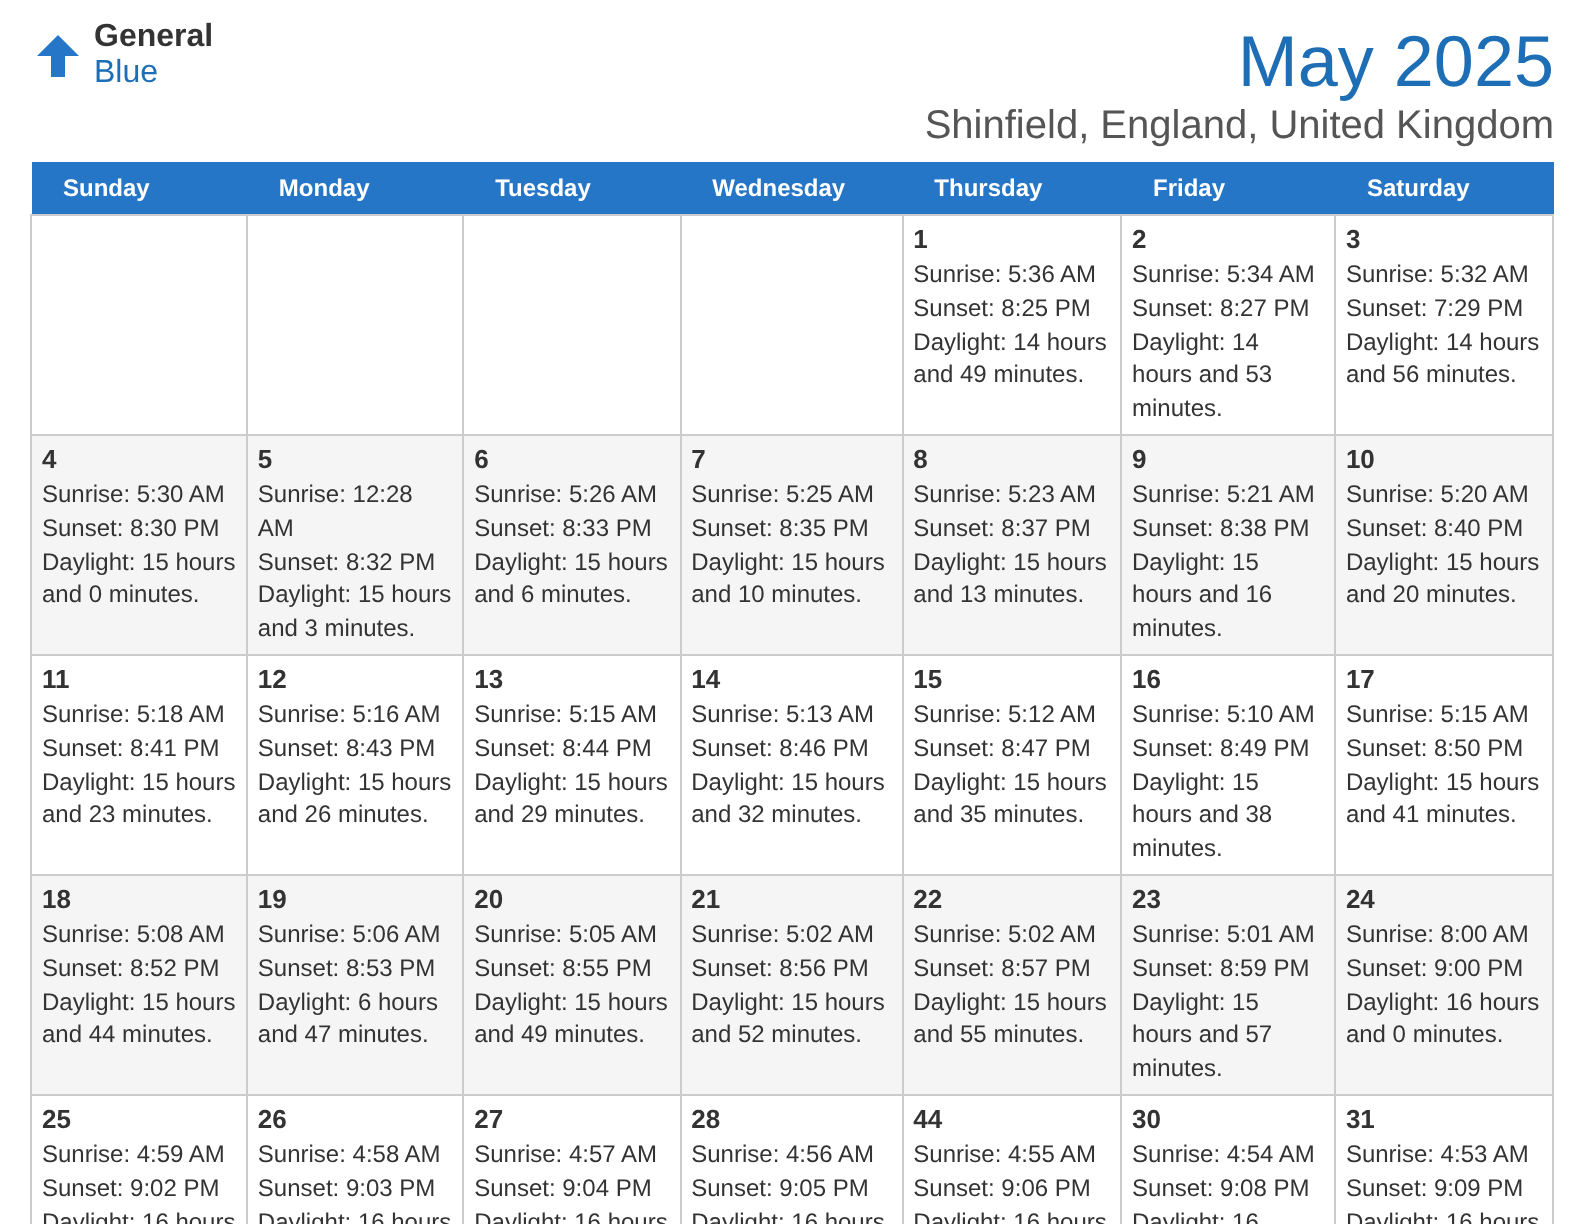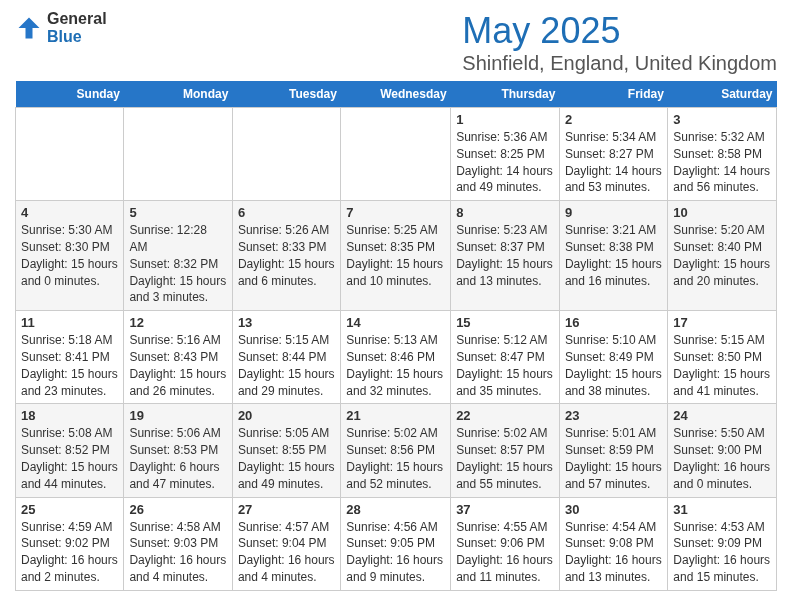--- a/index.html
+++ b/index.html
@@ -15,38 +15,38 @@
       justify-content: space-between;
       align-items: flex-start;
       margin-bottom: 6px;
     }
     .logo {
       display: flex;
       align-items: center;
       gap: 4px;
     }
     .logo-text-general { font-size: 16px; font-weight: bold; color: #333; }
-    .logo-text-blue { font-size: 16px; font-weight: bold; color: #1e6eb5; }
+    .logo-text-blue { font-size: 16px; font-weight: normal; color: #1e6eb5; }
     .logo-icon {
       width: 28px;
       height: 28px;
     }
-    .title-block { }
+    .title-block { text-align: right; }
     .title-month { font-size: 36px; color: #1e6eb5; font-weight: normal; }
     .title-location { font-size: 20px; color: #555; }
     table {
       width: 100%;
       border-collapse: collapse;
       font-size: 11px;
     }
     thead tr th {
       background-color: #2676c8;
       color: #fff;
-      padding: 6px 4px;
-      text-align: right;
+      padding: 6px 16px;
+      text-align: left;
       font-weight: bold;
       font-size: 12px;
     }
     tbody tr td {
       border: 1px solid #ccc;
       vertical-align: top;
       padding: 4px 5px;
       width: 113px;
       min-height: 90px;
       background: #fff;
@@ -118,21 +118,21 @@
           <div class="day-info">
             <span>Sunrise: 5:34 AM</span><br>
             <span>Sunset: 8:27 PM</span><br>
             <span>Daylight: 14 hours and 53 minutes.</span>
           </div>
         </td>
         <td>
           <span class="day-number">3</span>
           <div class="day-info">
             <span>Sunrise: 5:32 AM</span><br>
-            <span>Sunset: 8:58 PM</span><br>
+            <span>Sunset: 7:29 PM</span><br>
             <span>Daylight: 14 hours and 56 minutes.</span>
           </div>
         </td>
       </tr>
       <tr>
         <td>
           <span class="day-number">4</span>
           <div class="day-info">
             <span>Sunrise: 5:30 AM</span><br>
             <span>Sunset: 8:30 PM</span><br>
@@ -167,21 +167,21 @@
           <span class="day-number">8</span>
           <div class="day-info">
             <span>Sunrise: 5:23 AM</span><br>
             <span>Sunset: 8:37 PM</span><br>
             <span>Daylight: 15 hours and 13 minutes.</span>
           </div>
         </td>
         <td>
           <span class="day-number">9</span>
           <div class="day-info">
-            <span>Sunrise: 3:21 AM</span><br>
+            <span>Sunrise: 5:21 AM</span><br>
             <span>Sunset: 8:38 PM</span><br>
             <span>Daylight: 15 hours and 16 minutes.</span>
           </div>
         </td>
         <td>
           <span class="day-number">10</span>
           <div class="day-info">
             <span>Sunrise: 5:20 AM</span><br>
             <span>Sunset: 8:40 PM</span><br>
             <span>Daylight: 15 hours and 20 minutes.</span>
@@ -291,21 +291,21 @@
           <span class="day-number">23</span>
           <div class="day-info">
             <span>Sunrise: 5:01 AM</span><br>
             <span>Sunset: 8:59 PM</span><br>
             <span>Daylight: 15 hours and 57 minutes.</span>
           </div>
         </td>
         <td>
           <span class="day-number">24</span>
           <div class="day-info">
-            <span>Sunrise: 5:50 AM</span><br>
+            <span>Sunrise: 8:00 AM</span><br>
             <span>Sunset: 9:00 PM</span><br>
             <span>Daylight: 16 hours and 0 minutes.</span>
           </div>
         </td>
       </tr>
       <tr>
         <td>
           <span class="day-number">25</span>
           <div class="day-info">
             <span>Sunrise: 4:59 AM</span><br>
@@ -331,21 +331,21 @@
         </td>
         <td>
           <span class="day-number">28</span>
           <div class="day-info">
             <span>Sunrise: 4:56 AM</span><br>
             <span>Sunset: 9:05 PM</span><br>
             <span>Daylight: 16 hours and 9 minutes.</span>
           </div>
         </td>
         <td>
-          <span class="day-number">37</span>
+          <span class="day-number">44</span>
           <div class="day-info">
             <span>Sunrise: 4:55 AM</span><br>
             <span>Sunset: 9:06 PM</span><br>
             <span>Daylight: 16 hours and 11 minutes.</span>
           </div>
         </td>
         <td>
           <span class="day-number">30</span>
           <div class="day-info">
             <span>Sunrise: 4:54 AM</span><br>

